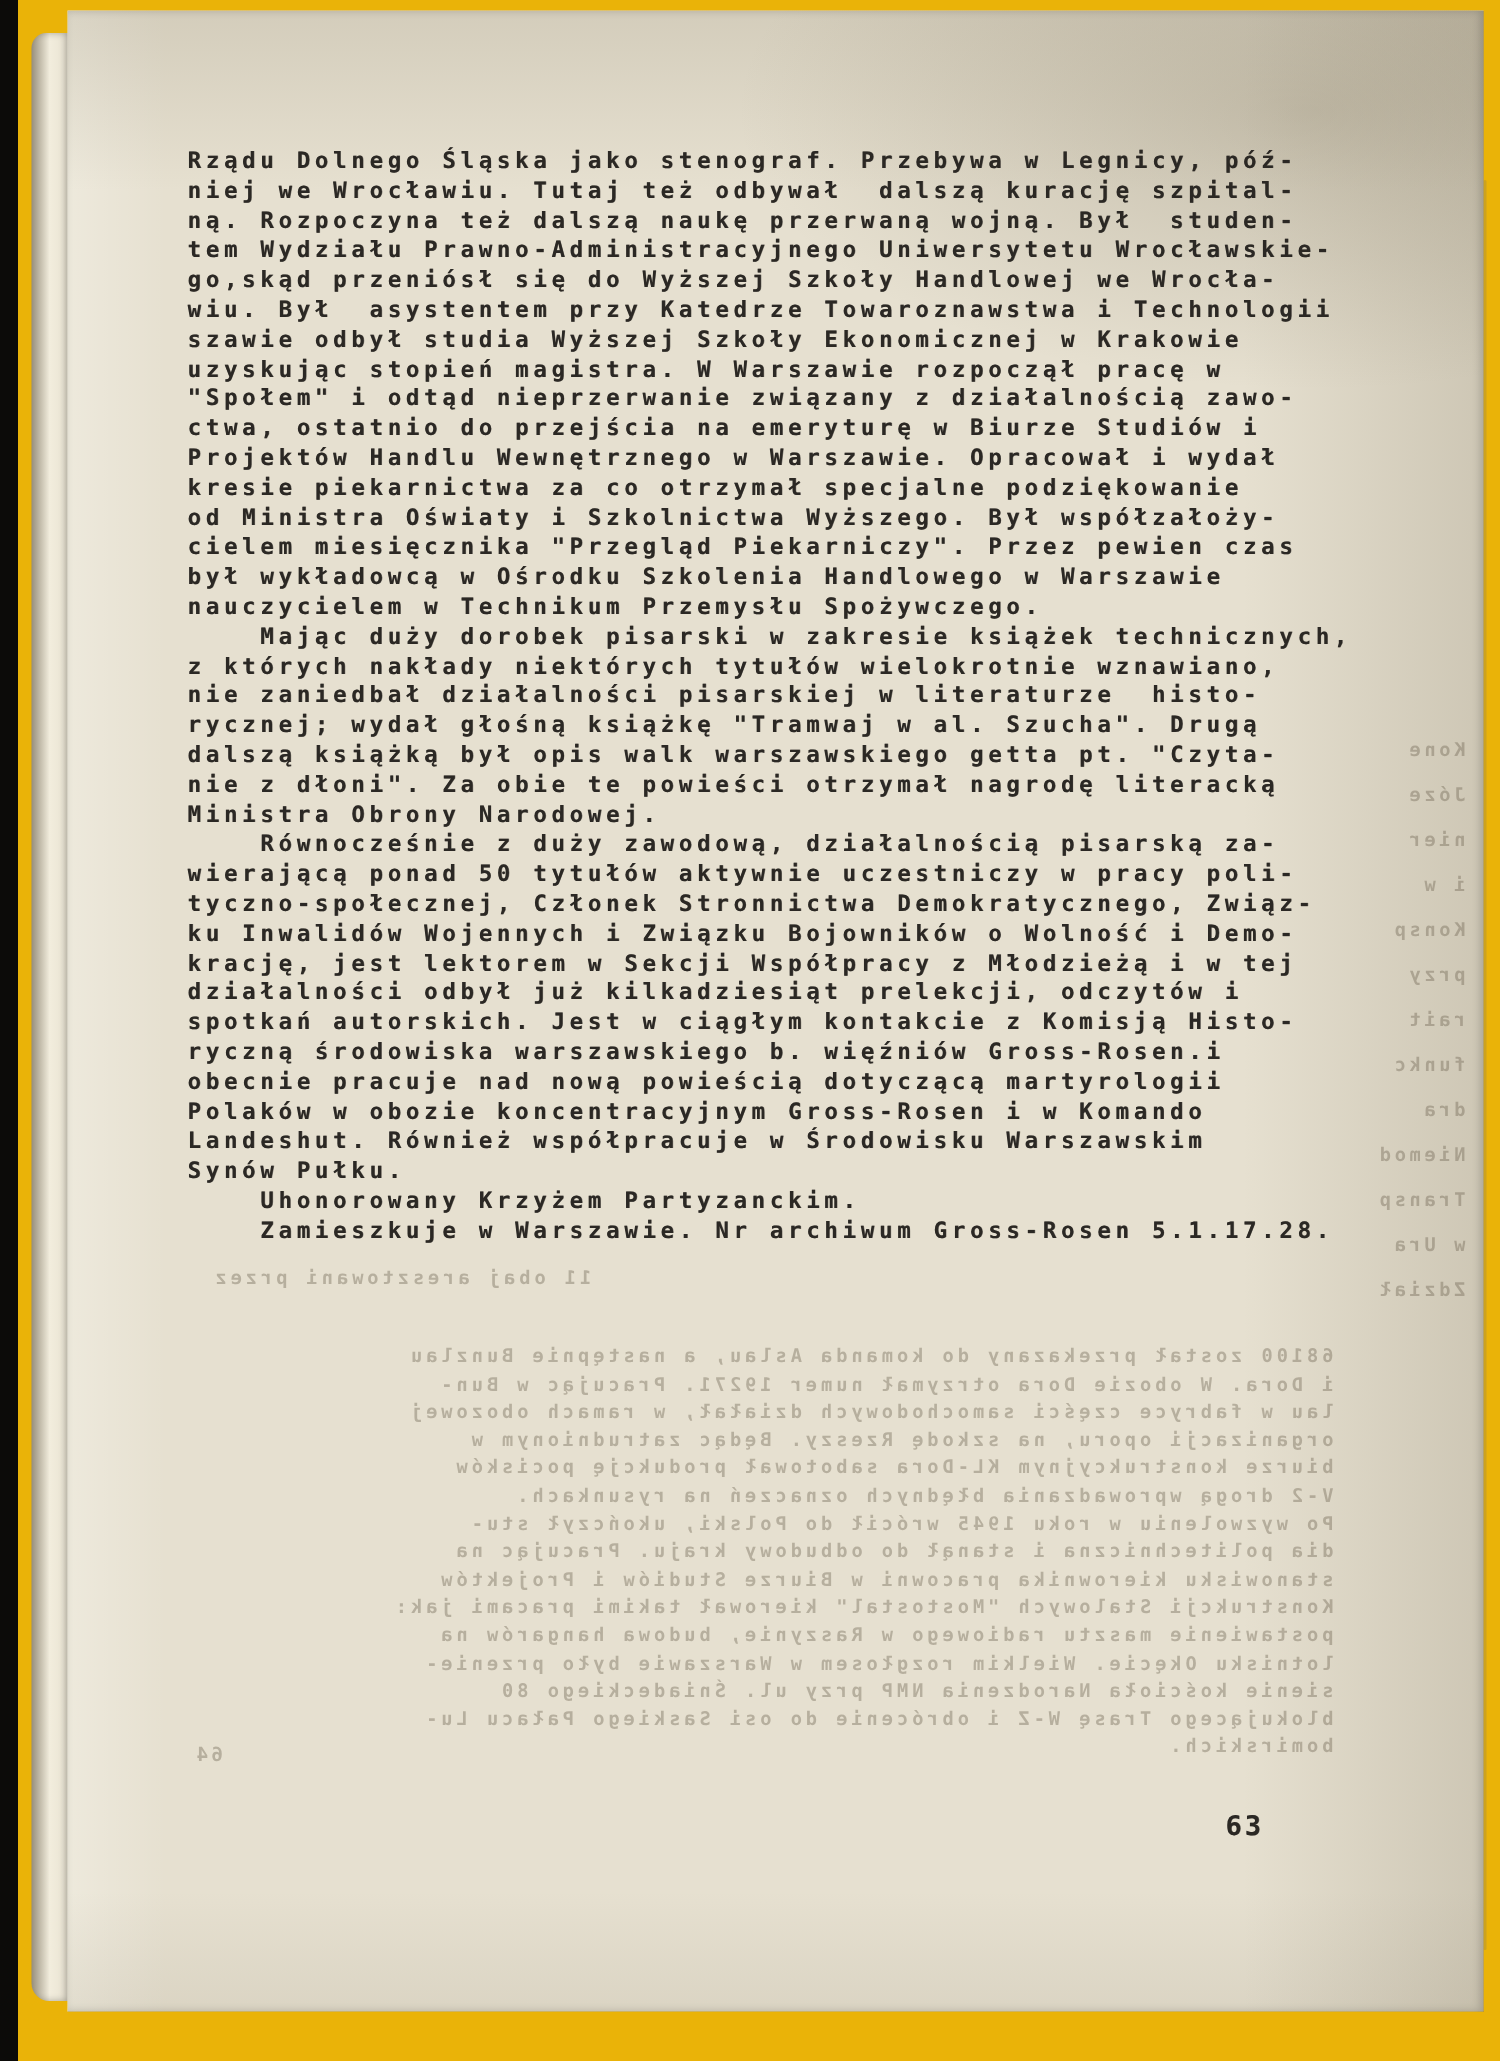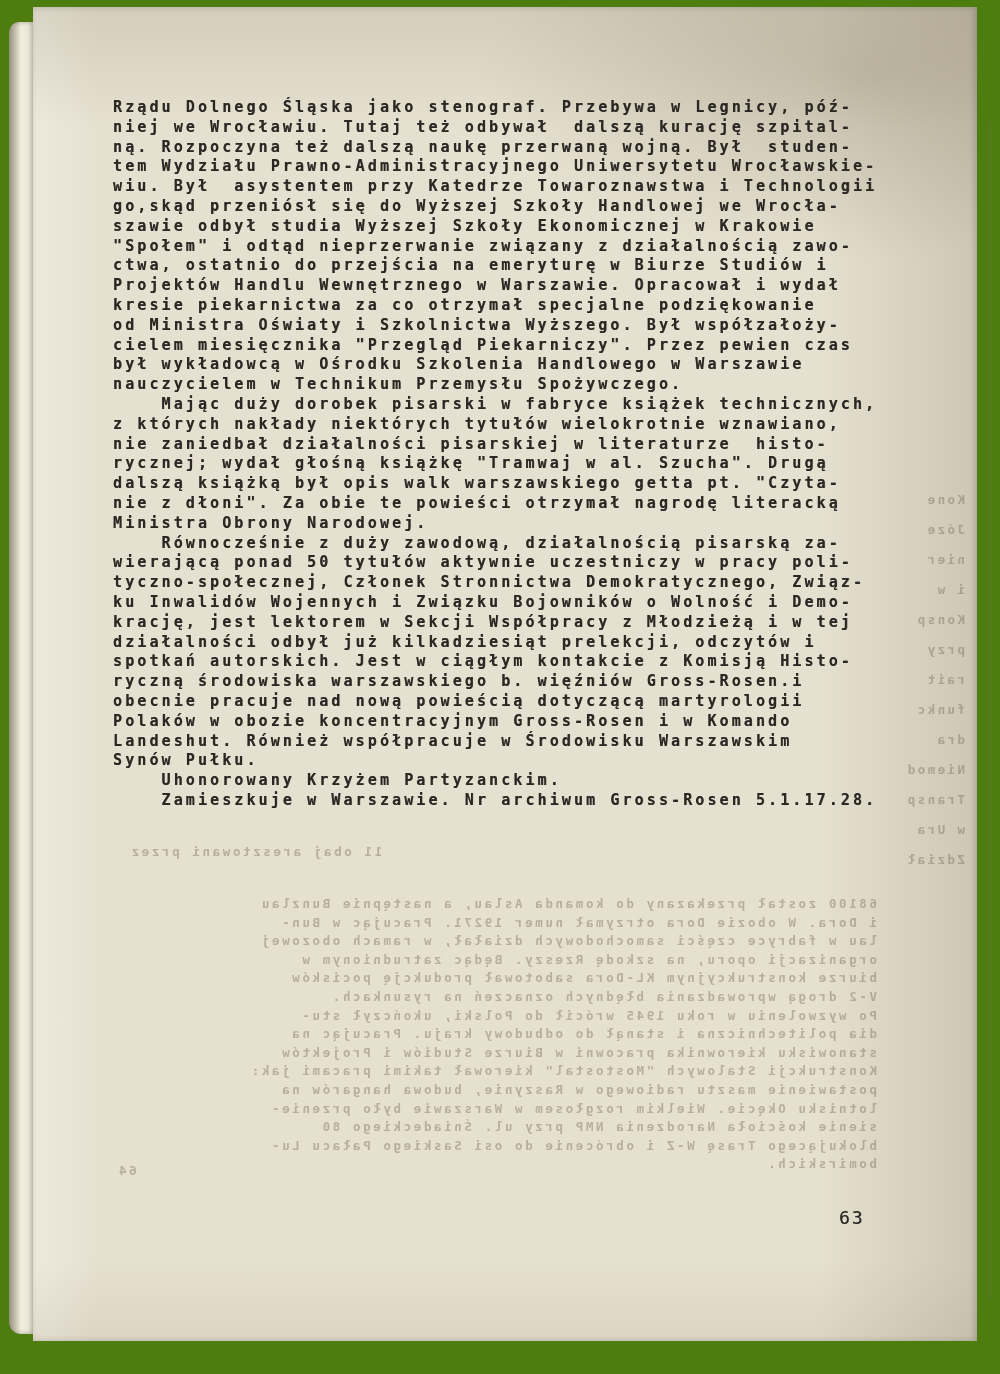--- a/index.html
+++ b/index.html
@@ -3,21 +3,21 @@
 <meta charset="utf-8">
 <title>Scanned book page 63</title>
 <style>
   * { margin: 0; padding: 0; box-sizing: border-box; }
   html, body { background: #0c0b09; }
   body {
     width: 1000px; height: 1374px;
     position: relative; overflow: hidden;
     font-family: "DejaVu Sans Mono", monospace;
   }
-  .scan { position: absolute; inset: 0; background: #4d7c0f; }
+  .scan { position: absolute; inset: 0; background: #eab308; margin-left: 12px; }
 
   
   .right-gutter-line {
     position: absolute; right: 9px; top: 120px; height: 1180px; width: 2px;
     background: rgba(120,112,96,0.25); border-radius: 2px;
   }
 
   
   .edge-sliver {
     position: absolute; left: 9px; top: 22px; width: 27px; height: 1312px;
@@ -42,22 +42,22 @@
   
   .main-text { position: absolute; left: 80px; top: 91px; color: #2b2824; }
   .main-text .text-line {
     font-size: 15px; font-weight: bold;
     letter-spacing: 3.1px; line-height: 19.8px;
     white-space: pre;
     text-shadow: 0.3px 0.3px 0 rgba(43,40,36,0.55);
   }
 
   .page-number {
-    position: absolute; left: 806px; top: 1200px;
-    font-size: 18px; font-weight: normal; letter-spacing: 2px; color: #2b2824;
+    position: absolute; left: 772px; top: 1200px;
+    font-size: 18px; font-weight: bold; letter-spacing: 2px; color: #2b2824;
     text-shadow: 0.3px 0.3px 0 rgba(43,40,36,0.55);
   }
 
   
   .bleed-block, .bleed-side, .bleed-upper, .bleed-64 {
     transform: scaleX(-1);
     color: rgba(104,95,76,0.38);
     filter: blur(0.3px);
   }
   .bleed-block { position: absolute; left: 96px; top: 888px; width: 748px; }
@@ -87,32 +87,33 @@
 <div class="scan">
   <div class="right-gutter-line"></div>
   <div class="edge-sliver"></div>
 
   <div class="page">
     <div class="main-text">
         <div class="text-line">Rządu Dolnego Śląska jako stenograf. Przebywa w Legnicy, póź-</div>
         <div class="text-line">niej we Wrocławiu. Tutaj też odbywał  dalszą kurację szpital-</div>
         <div class="text-line">ną. Rozpoczyna też dalszą naukę przerwaną wojną. Był  studen-</div>
         <div class="text-line">tem Wydziału Prawno-Administracyjnego Uniwersytetu Wrocławskie-</div>
+        <div class="text-line">go,skąd przeniósł się do Wyższej Szkoły Handlowej we Wrocła-</div>
         <div class="text-line">wiu. Był  asystentem przy Katedrze Towaroznawstwa i Technologii</div>
-        <div class="text-line">go,skąd przeniósł się do Wyższej Szkoły Handlowej we Wrocła-</div>
         <div class="text-line">szawie odbył studia Wyższej Szkoły Ekonomicznej w Krakowie</div>
+        <div class="text-line">uzyskując stopień magistra. W Warszawie rozpoczął pracę w</div>
         <div class="text-line">"Społem" i odtąd nieprzerwanie związany z działalnością zawo-</div>
         <div class="text-line">ctwa, ostatnio do przejścia na emeryturę w Biurze Studiów i</div>
         <div class="text-line">Projektów Handlu Wewnętrznego w Warszawie. Opracował i wydał</div>
         <div class="text-line">kresie piekarnictwa za co otrzymał specjalne podziękowanie</div>
         <div class="text-line">od Ministra Oświaty i Szkolnictwa Wyższego. Był współzałoży-</div>
         <div class="text-line">cielem miesięcznika "Przegląd Piekarniczy". Przez pewien czas</div>
         <div class="text-line">był wykładowcą w Ośrodku Szkolenia Handlowego w Warszawie</div>
         <div class="text-line">nauczycielem w Technikum Przemysłu Spożywczego.</div>
-        <div class="text-line">    Mając duży dorobek pisarski w fabryce książek technicznych,</div>
+        <div class="text-line">    Mając duży dorobek pisarski w zakresie książek technicznych,</div>
         <div class="text-line">z których nakłady niektórych tytułów wielokrotnie wznawiano,</div>
         <div class="text-line">nie zaniedbał działalności pisarskiej w literaturze  histo-</div>
         <div class="text-line">rycznej; wydał głośną książkę "Tramwaj w al. Szucha". Drugą</div>
         <div class="text-line">dalszą książką był opis walk warszawskiego getta pt. "Czyta-</div>
         <div class="text-line">nie z dłoni". Za obie te powieści otrzymał nagrodę literacką</div>
         <div class="text-line">Ministra Obrony Narodowej.</div>
         <div class="text-line">    Równocześnie z duży zawodową, działalnością pisarską za-</div>
         <div class="text-line">wierającą ponad 50 tytułów aktywnie uczestniczy w pracy poli-</div>
         <div class="text-line">tyczno-społecznej, Członek Stronnictwa Demokratycznego, Związ-</div>
         <div class="text-line">ku Inwalidów Wojennych i Związku Bojowników o Wolność i Demo-</div>

